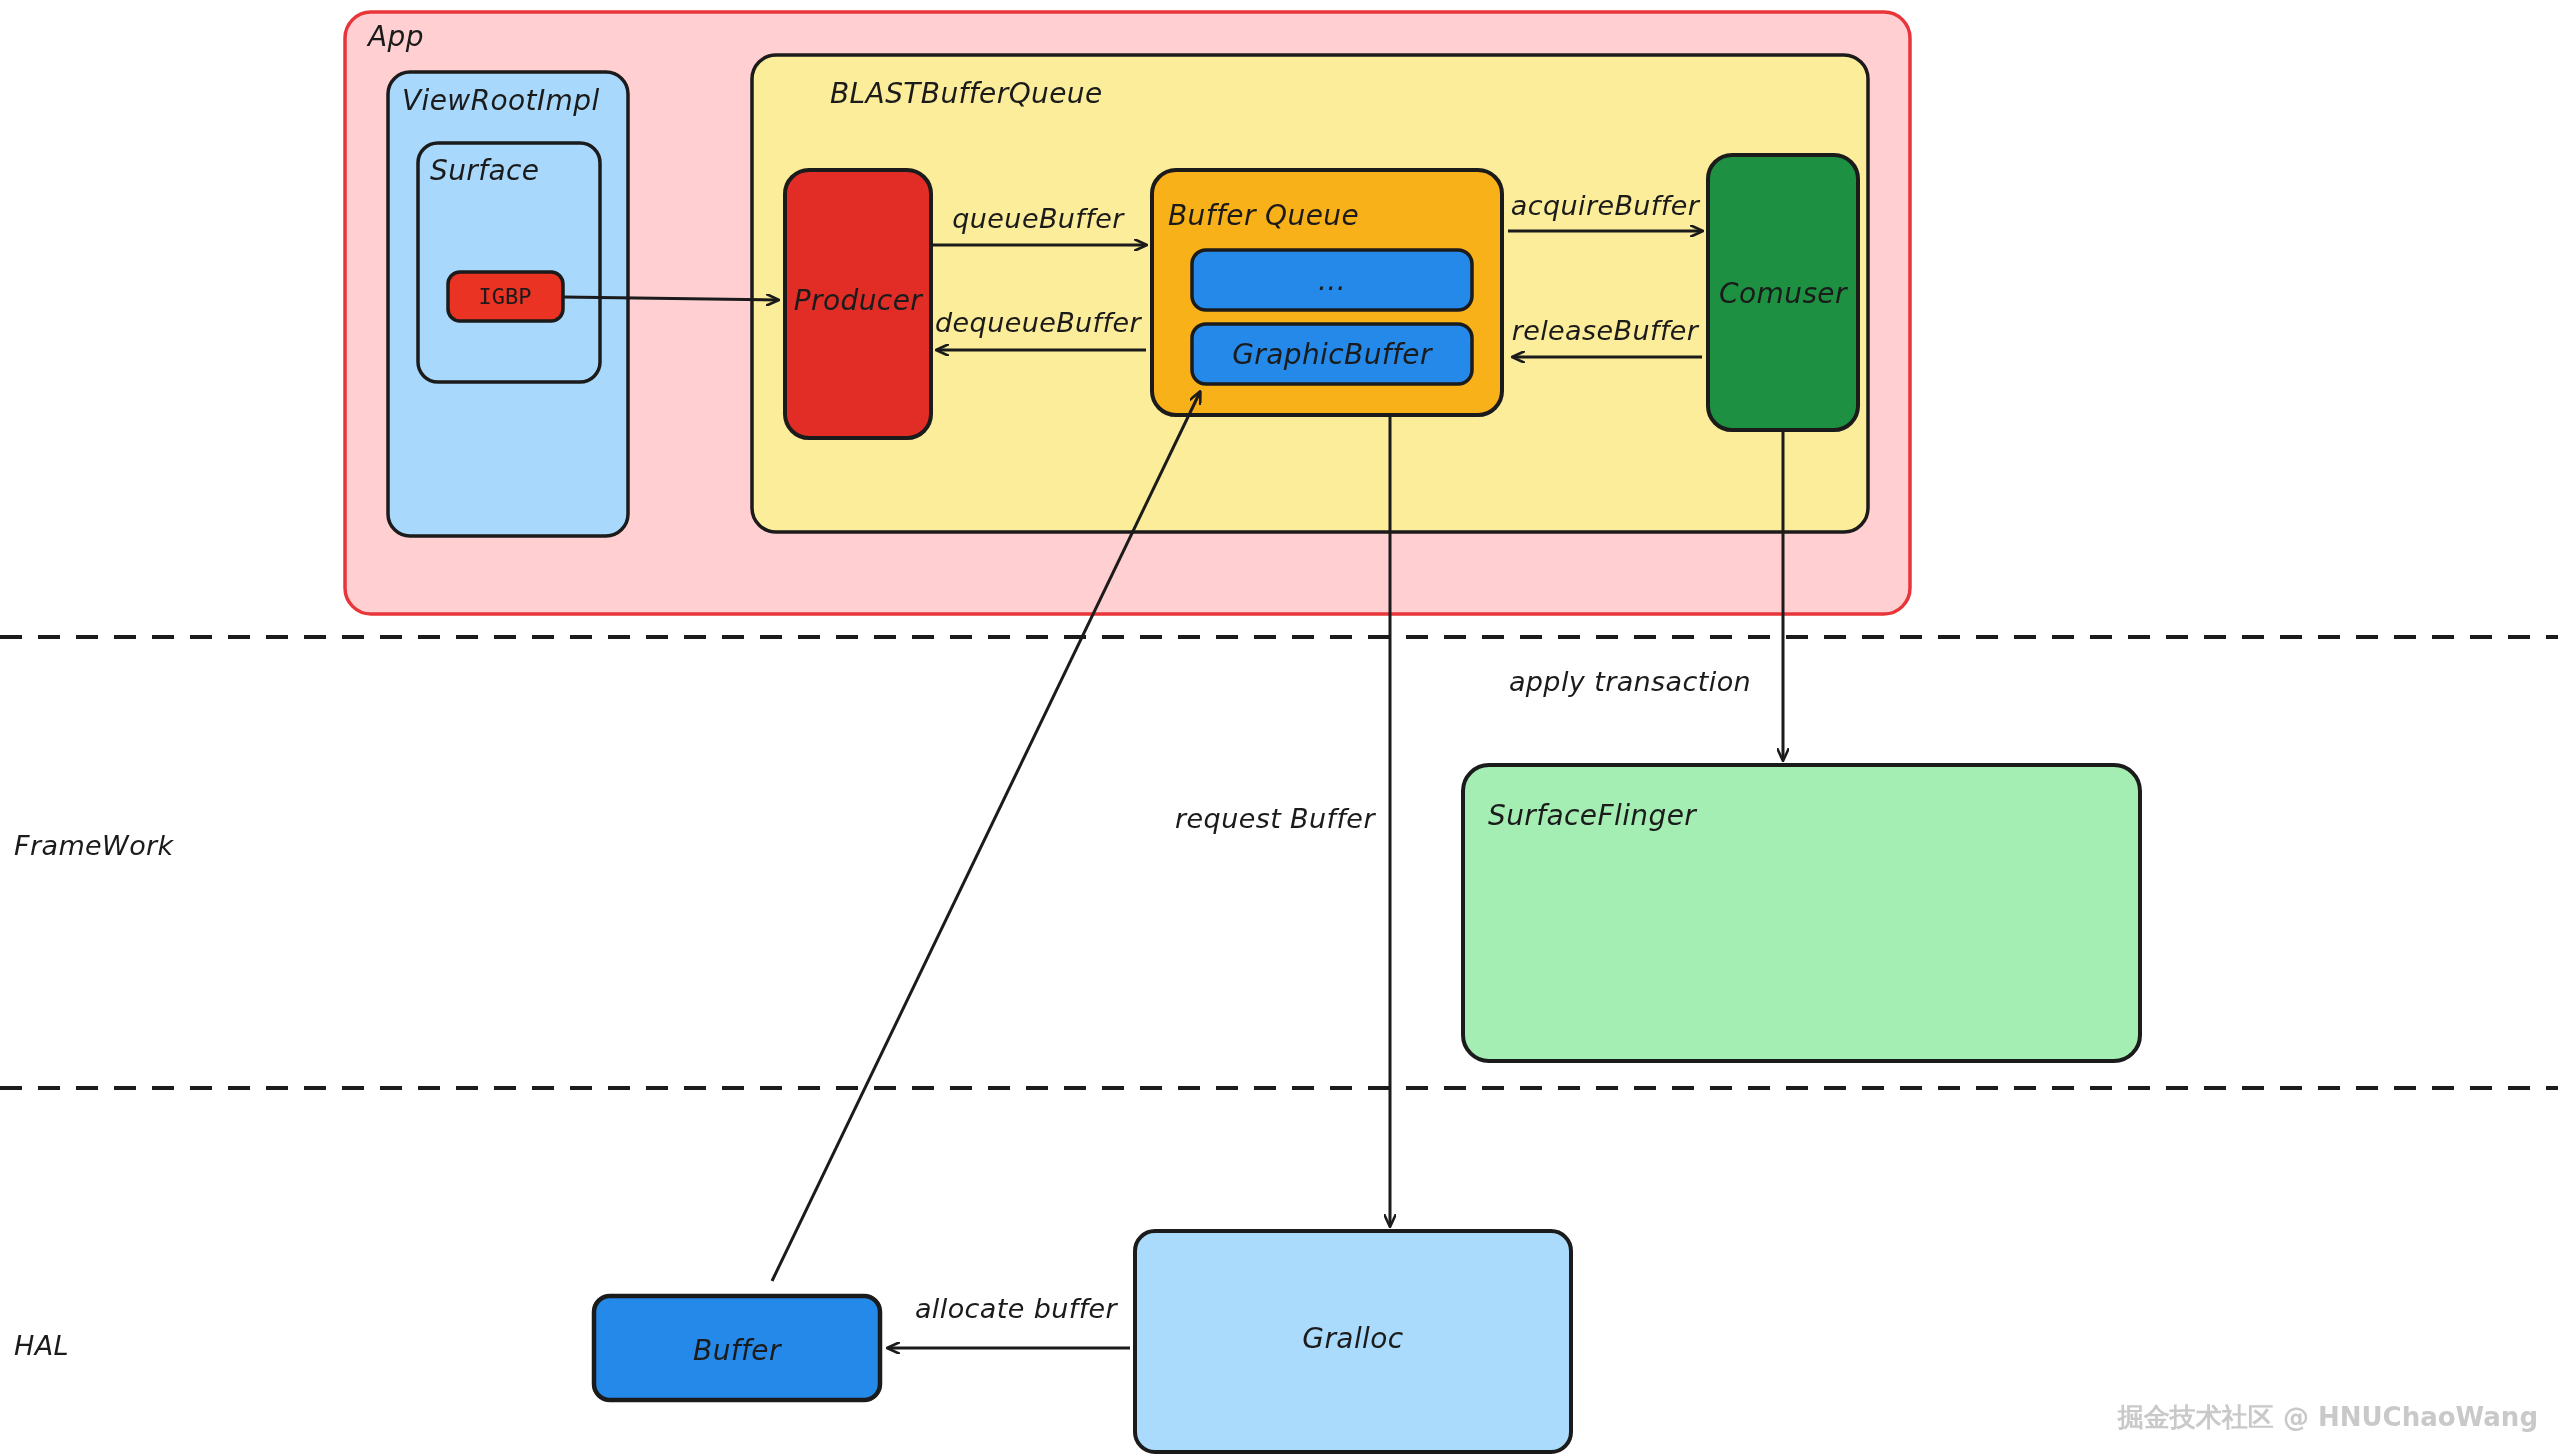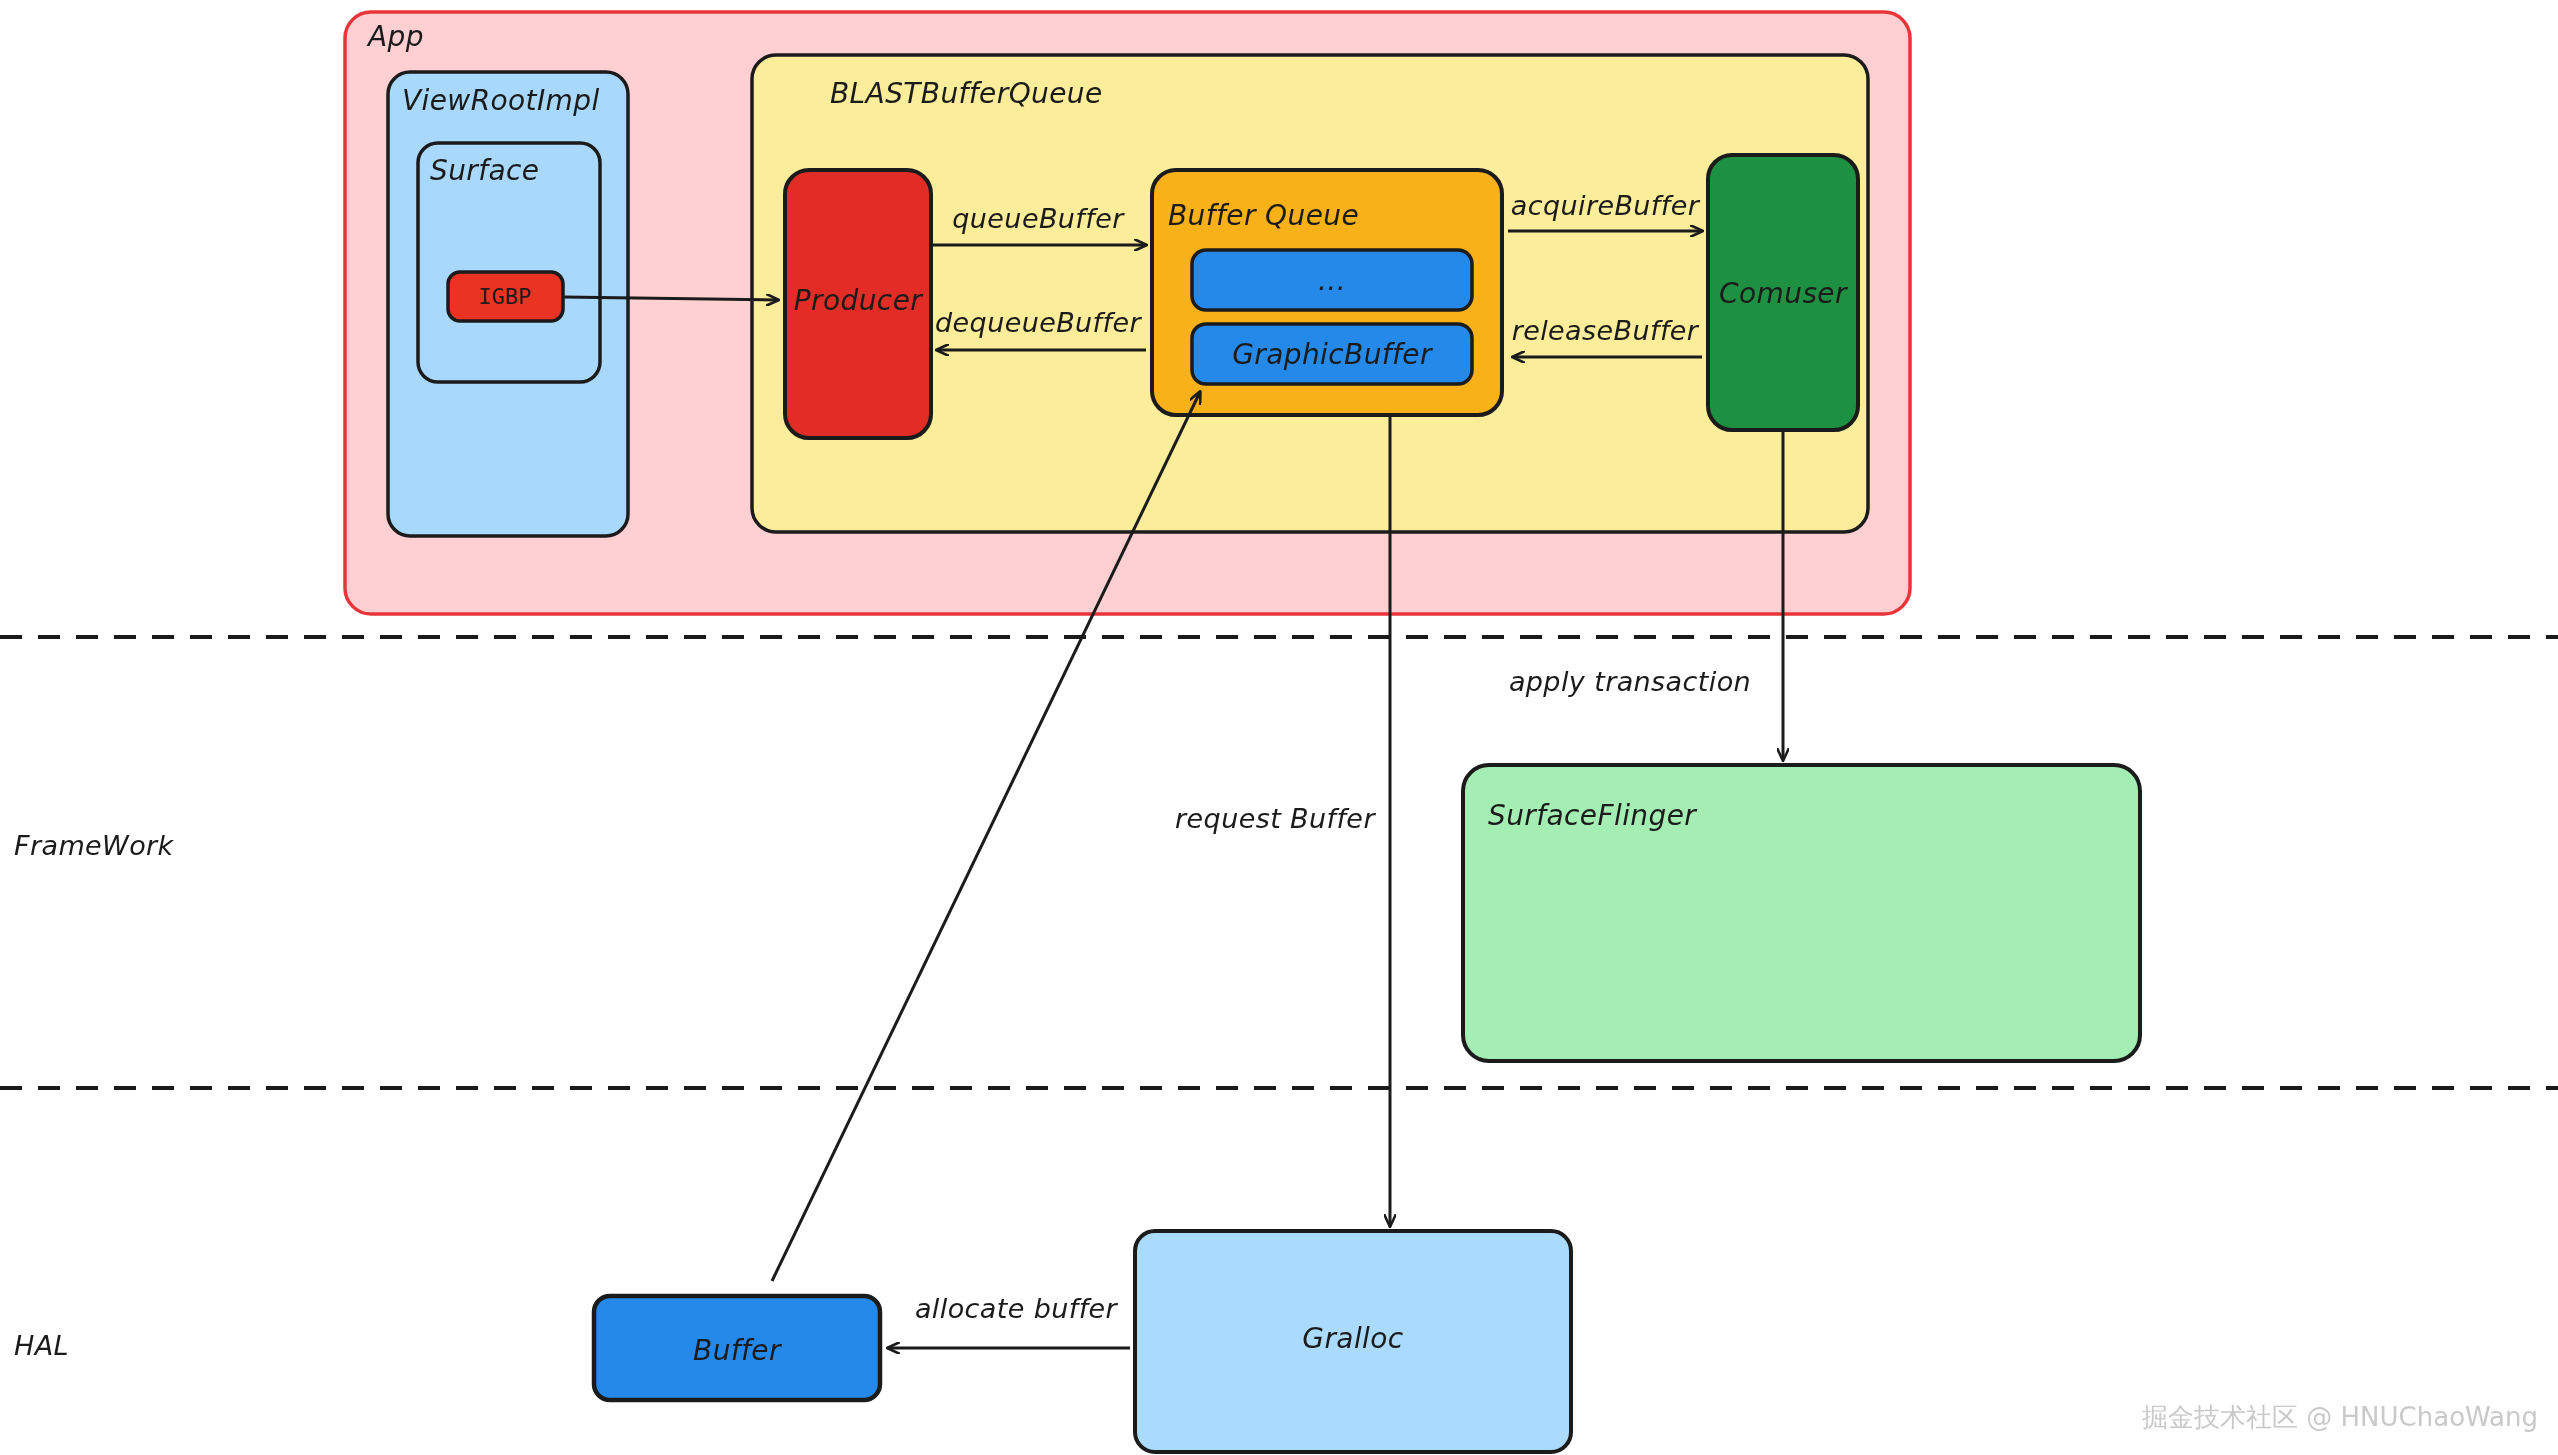--- a/index.html
+++ b/index.html
@@ -61,20 +61,21 @@
   }
   .watermark {
     position: absolute;
     right: 20px;
     bottom: 20px;
     font-family: "DejaVu Sans", sans-serif;
     font-size: 26px;
     color: #c9c9c9;
     white-space: nowrap;
     user-select: none;
+    font-weight: bold;
   }
 </style>
 </head>
 <body>
 
 <div id="canvas">
 
   <svg id="diagram" viewBox="0 0 2558 1455">
     <defs>
       <marker id="arrowhead" markerWidth="14" markerHeight="12" refX="12" refY="6" orient="auto" markerUnits="userSpaceOnUse">

